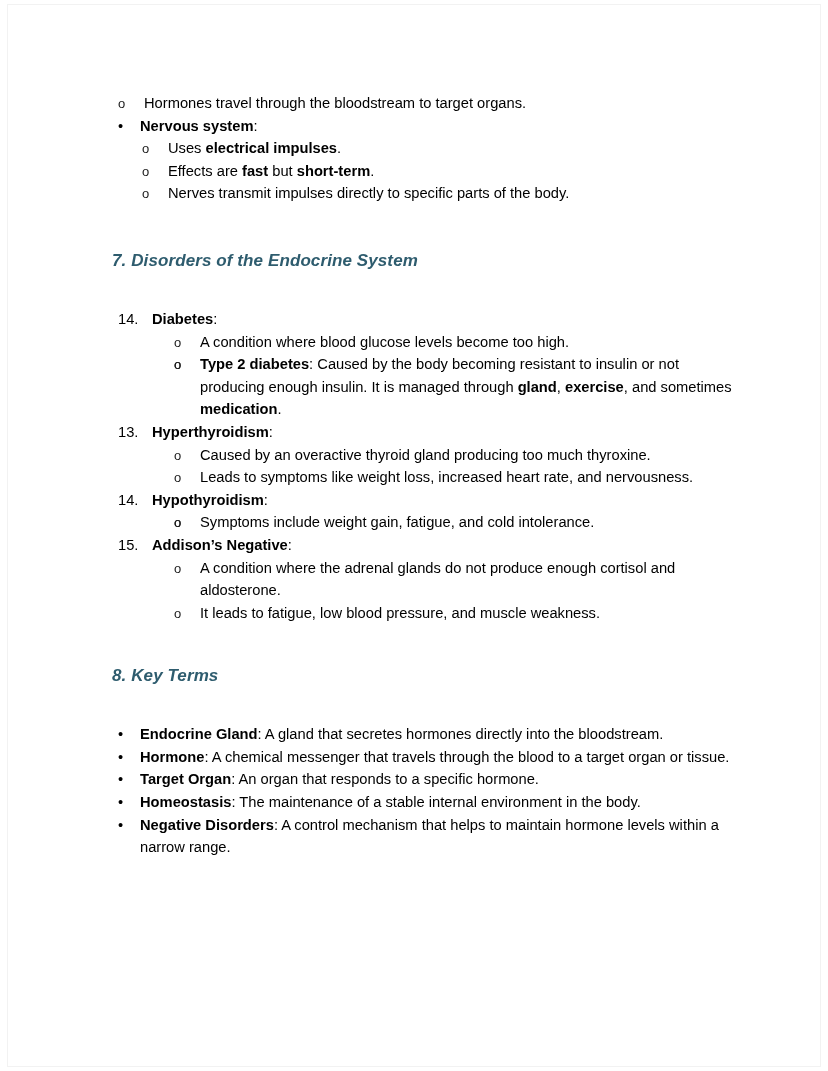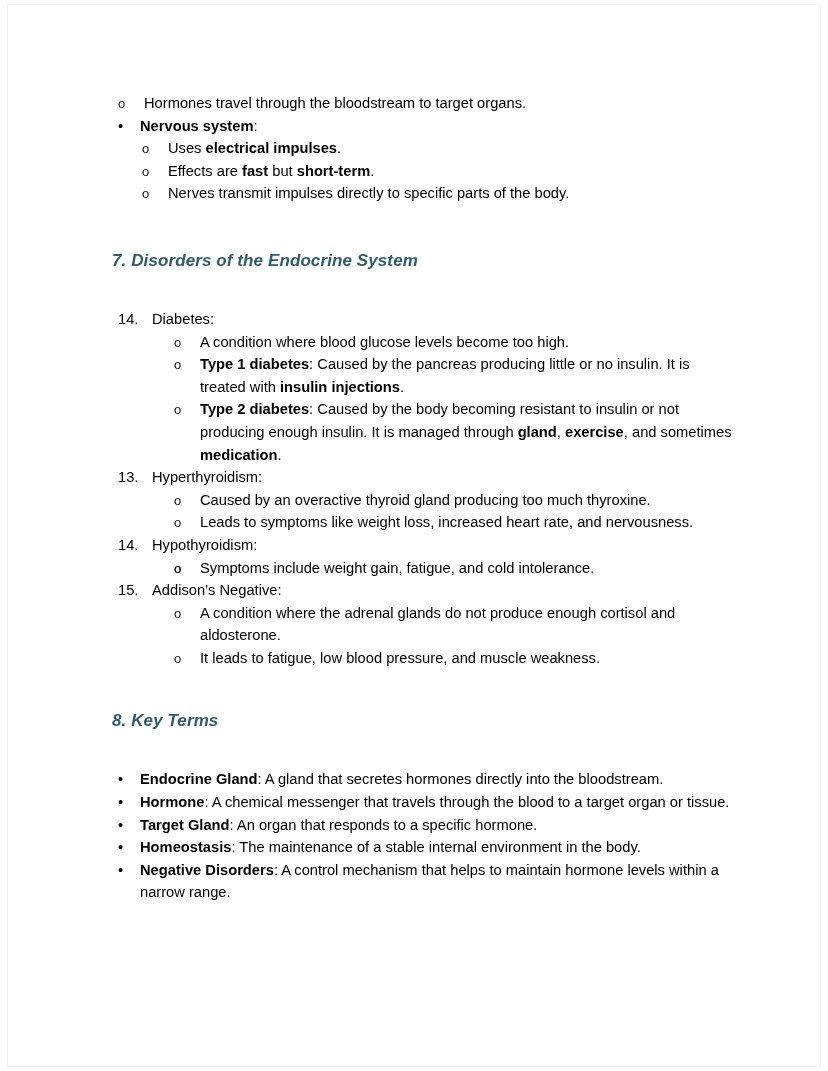--- a/index.html
+++ b/index.html
@@ -98,21 +98,21 @@
   .num-list > li > .num {
     position: absolute;
     left: 0;
     top: 0;
     width: 30px;
     text-align: left;
     font-size: 14.7px;
     line-height: 22.6px;
   }
   .num-list > li > .item-title {
-    font-weight: normal;
+    font-weight: bold;
   }
 
   
   .num-list .l2-list {
     margin-top: 0;
   }
   .num-list .l2-list > li {
     padding-left: 48px;
   }
   .num-list .l2-list > li > .marker {
@@ -166,21 +166,21 @@
 
     <div class="gap-xl"></div>
 
     <div class="section-heading">7. Disorders of the Endocrine System</div>
 
     <div class="gap-md"></div>
 
     <ol class="num-list indent-block-2" id="section7-list">
         <li><span class="num">14.</span><span class="item-title">Diabetes</span><span>:</span><ul class="l2-list">
             <li><span class="marker">o</span><span><span>A condition where blood glucose levels become too high.</span></span></li>
-            <li><span class="marker">o</span><span><b>Type 1 diabetes</b><span>: Caused by the pancreas producing little or no insulin. It is treated with </span><b>insulin injections</b><span>.</span></span></li>
+            <li><span class="marker">o</span></li>
             <li><span class="marker">o</span><span><b>Type 2 diabetes</b><span>: Caused by the body becoming resistant to insulin or not producing enough insulin. It is managed through </span><b>gland</b><span>, </span><b>exercise</b><span>, and sometimes </span><b>medication</b><span>.</span></span></li>
           </ul></li>
         <li><span class="num">13.</span><span class="item-title">Hyperthyroidism</span><span>:</span><ul class="l2-list">
             <li><span class="marker">o</span><span><span>Caused by an overactive thyroid gland producing too much thyroxine.</span></span></li>
             <li><span class="marker">o</span><span><span>Leads to symptoms like weight loss, increased heart rate, and nervousness.</span></span></li>
           </ul></li>
         <li><span class="num">14.</span><span class="item-title">Hypothyroidism</span><span>:</span><ul class="l2-list">
             <li><span class="marker">o</span></li>
             <li><span class="marker">o</span><span><span>Symptoms include weight gain, fatigue, and cold intolerance.</span></span></li>
           </ul></li>
@@ -192,19 +192,19 @@
 
     <div class="gap-lg"></div>
 
     <div class="section-heading">8. Key Terms</div>
 
     <div class="gap-md"></div>
 
     <ul class="l1-list" id="section8-list">
         <li><span class="marker">•</span><b>Endocrine Gland</b><span>: A gland that secretes hormones directly into the bloodstream.</span></li>
         <li><span class="marker">•</span><b>Hormone</b><span>: A chemical messenger that travels through the blood to a target organ or tissue.</span></li>
-        <li><span class="marker">•</span><b>Target Gland</b><span>: An organ that responds to a specific hormone.</span></li>
+        <li><span class="marker">•</span><b>Target Organ</b><span>: An organ that responds to a specific hormone.</span></li>
         <li><span class="marker">•</span><b>Homeostasis</b><span>: The maintenance of a stable internal environment in the body.</span></li>
         <li><span class="marker">•</span><b>Negative Disorders</b><span>: A control mechanism that helps to maintain hormone levels within a narrow range.</span></li>
       </ul>
 
   </div>
 </div>
 
 </body></html>

